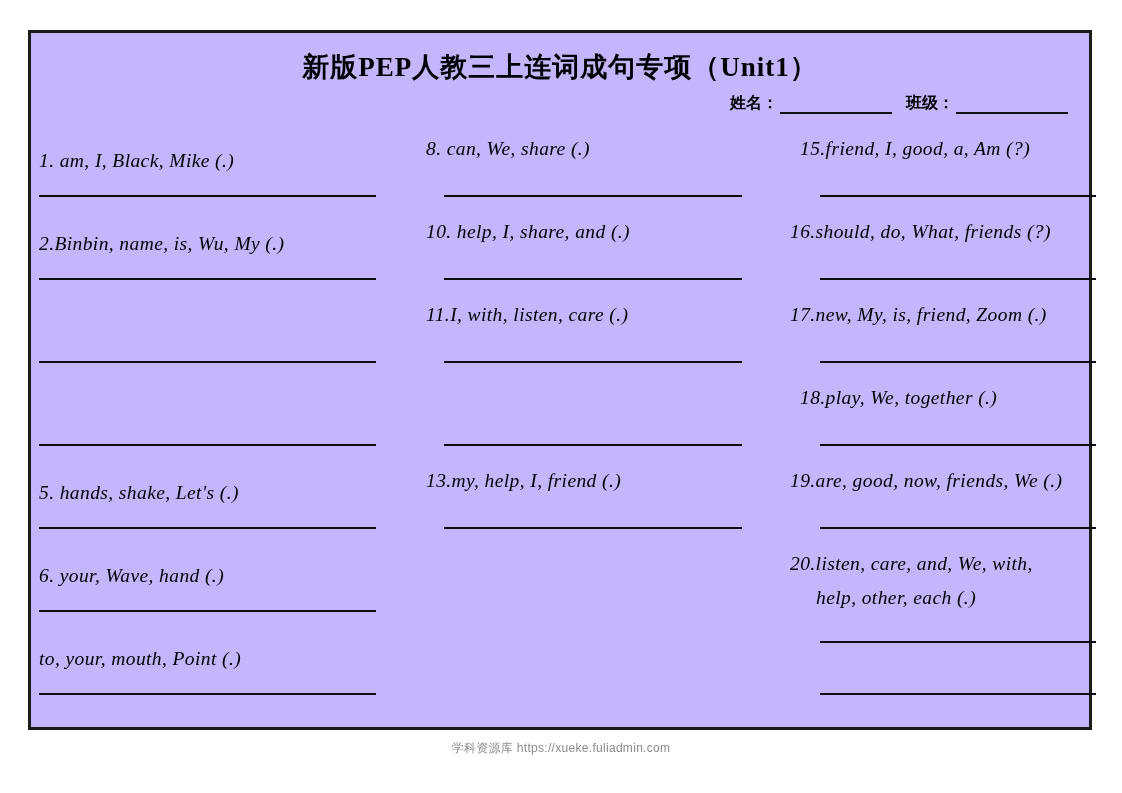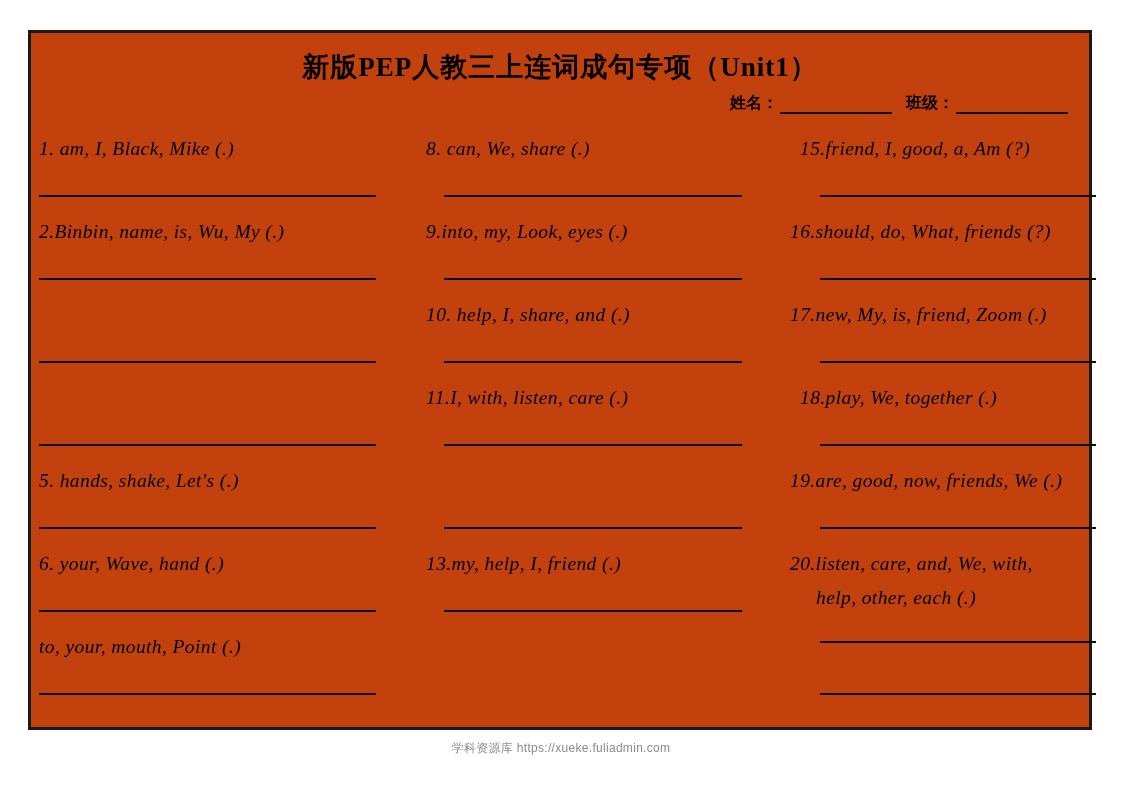--- a/index.html
+++ b/index.html
@@ -16,21 +16,21 @@
   }
 
   #worksheet-frame {
     position: absolute;
     left: 28px;
     top: 30px;
     width: 1064px;
     height: 700px;
     border: 3px solid #1a1a1a;
     box-sizing: border-box;
-    background: #c2410c;
+    background: #c4b5fd;
     text-decoration: underline;
   }
 
   
   #page-title {
     position: absolute;
     left: 0;
     top: 16px;
     width: 100%;
     text-align: center;
@@ -100,21 +100,21 @@
     padding-left: 26px;
     margin-top: 6px;
   }
   .answer-line {
     border-bottom: 2.5px solid #0d0d0d;
     height: 0;
   }
 
   
   #column-1 .qitem { height: 83px; padding-top: 10px; }
-  #column-1 .qtext { padding-left: 3px; }
+  #column-1 .qtext { padding-left: 3px; margin-top: 12px; }
   #column-1 .answer-line { position: absolute; left: 3px; right: 0px; bottom: 11px; }
 
   
   #column-2 .qitem { height: 83px; padding-top: 10px; }
   #column-2 .qtext { padding-left: 10px; }
   #column-2 .answer-line { position: absolute; left: 28px; right: -8px; bottom: 11px; }
 
   
   #column-3 .qitem { height: 83px; padding-top: 10px; }
   #column-3 .qtext { padding-left: 14px; }
@@ -185,24 +185,20 @@
       <div class="answer-line"></div>
     </div>
   </div>
 
   <div class="column" id="column-2">
     <div class="qitem">
       <div class="qtext">8. can, We, share (.)</div>
       <div class="answer-line"></div>
     </div>
     <div class="qitem">
-      <div class="qtext">9.into, my, Look, eyes (.)</div>
-      <div class="answer-line"></div>
-    </div>
-    <div class="qitem">
       <div class="qtext">10. help, I, share, and (.)</div>
       <div class="answer-line"></div>
     </div>
     <div class="qitem">
       <div class="qtext">11.I, with, listen, care (.)</div>
       <div class="answer-line"></div>
     </div>
     <div class="qitem">
       <div class="answer-line"></div>
     </div>

